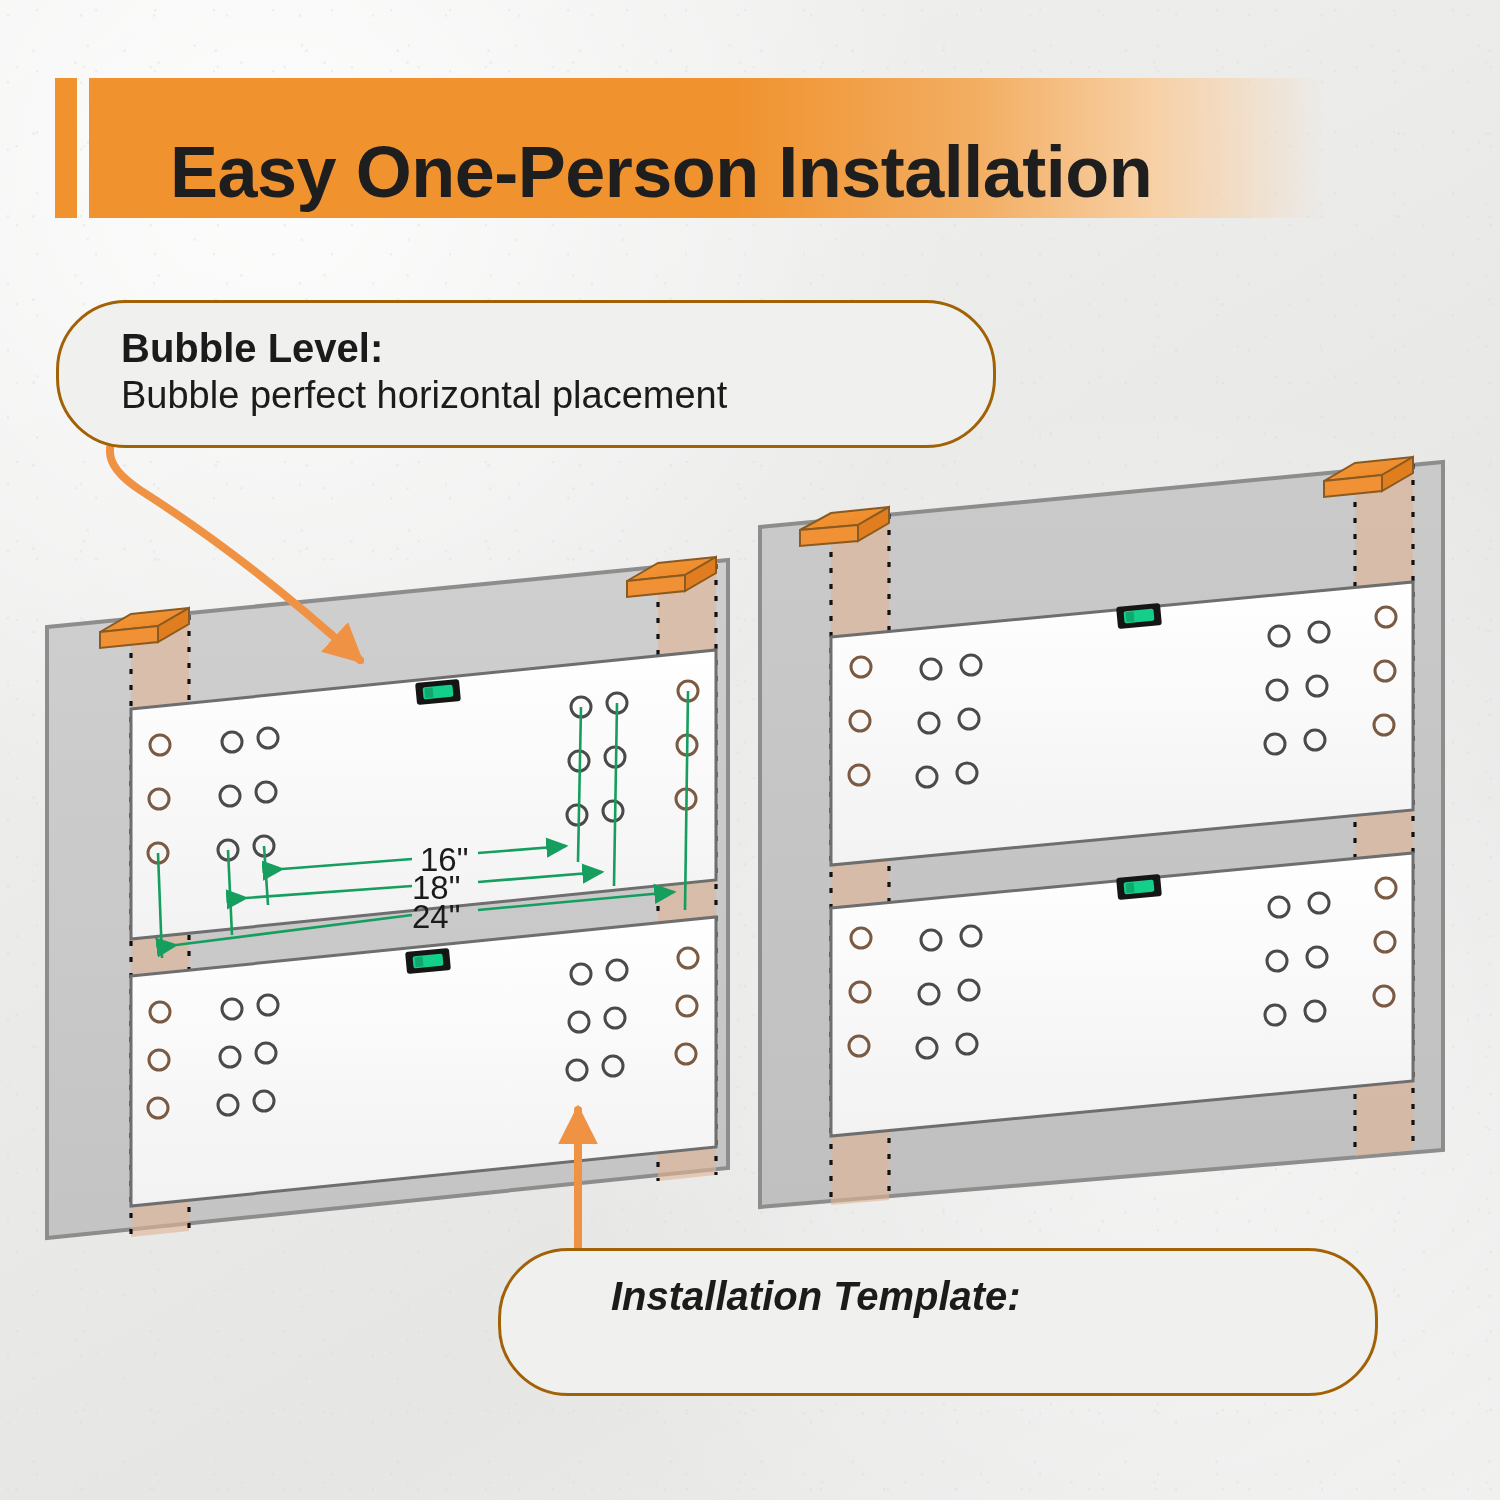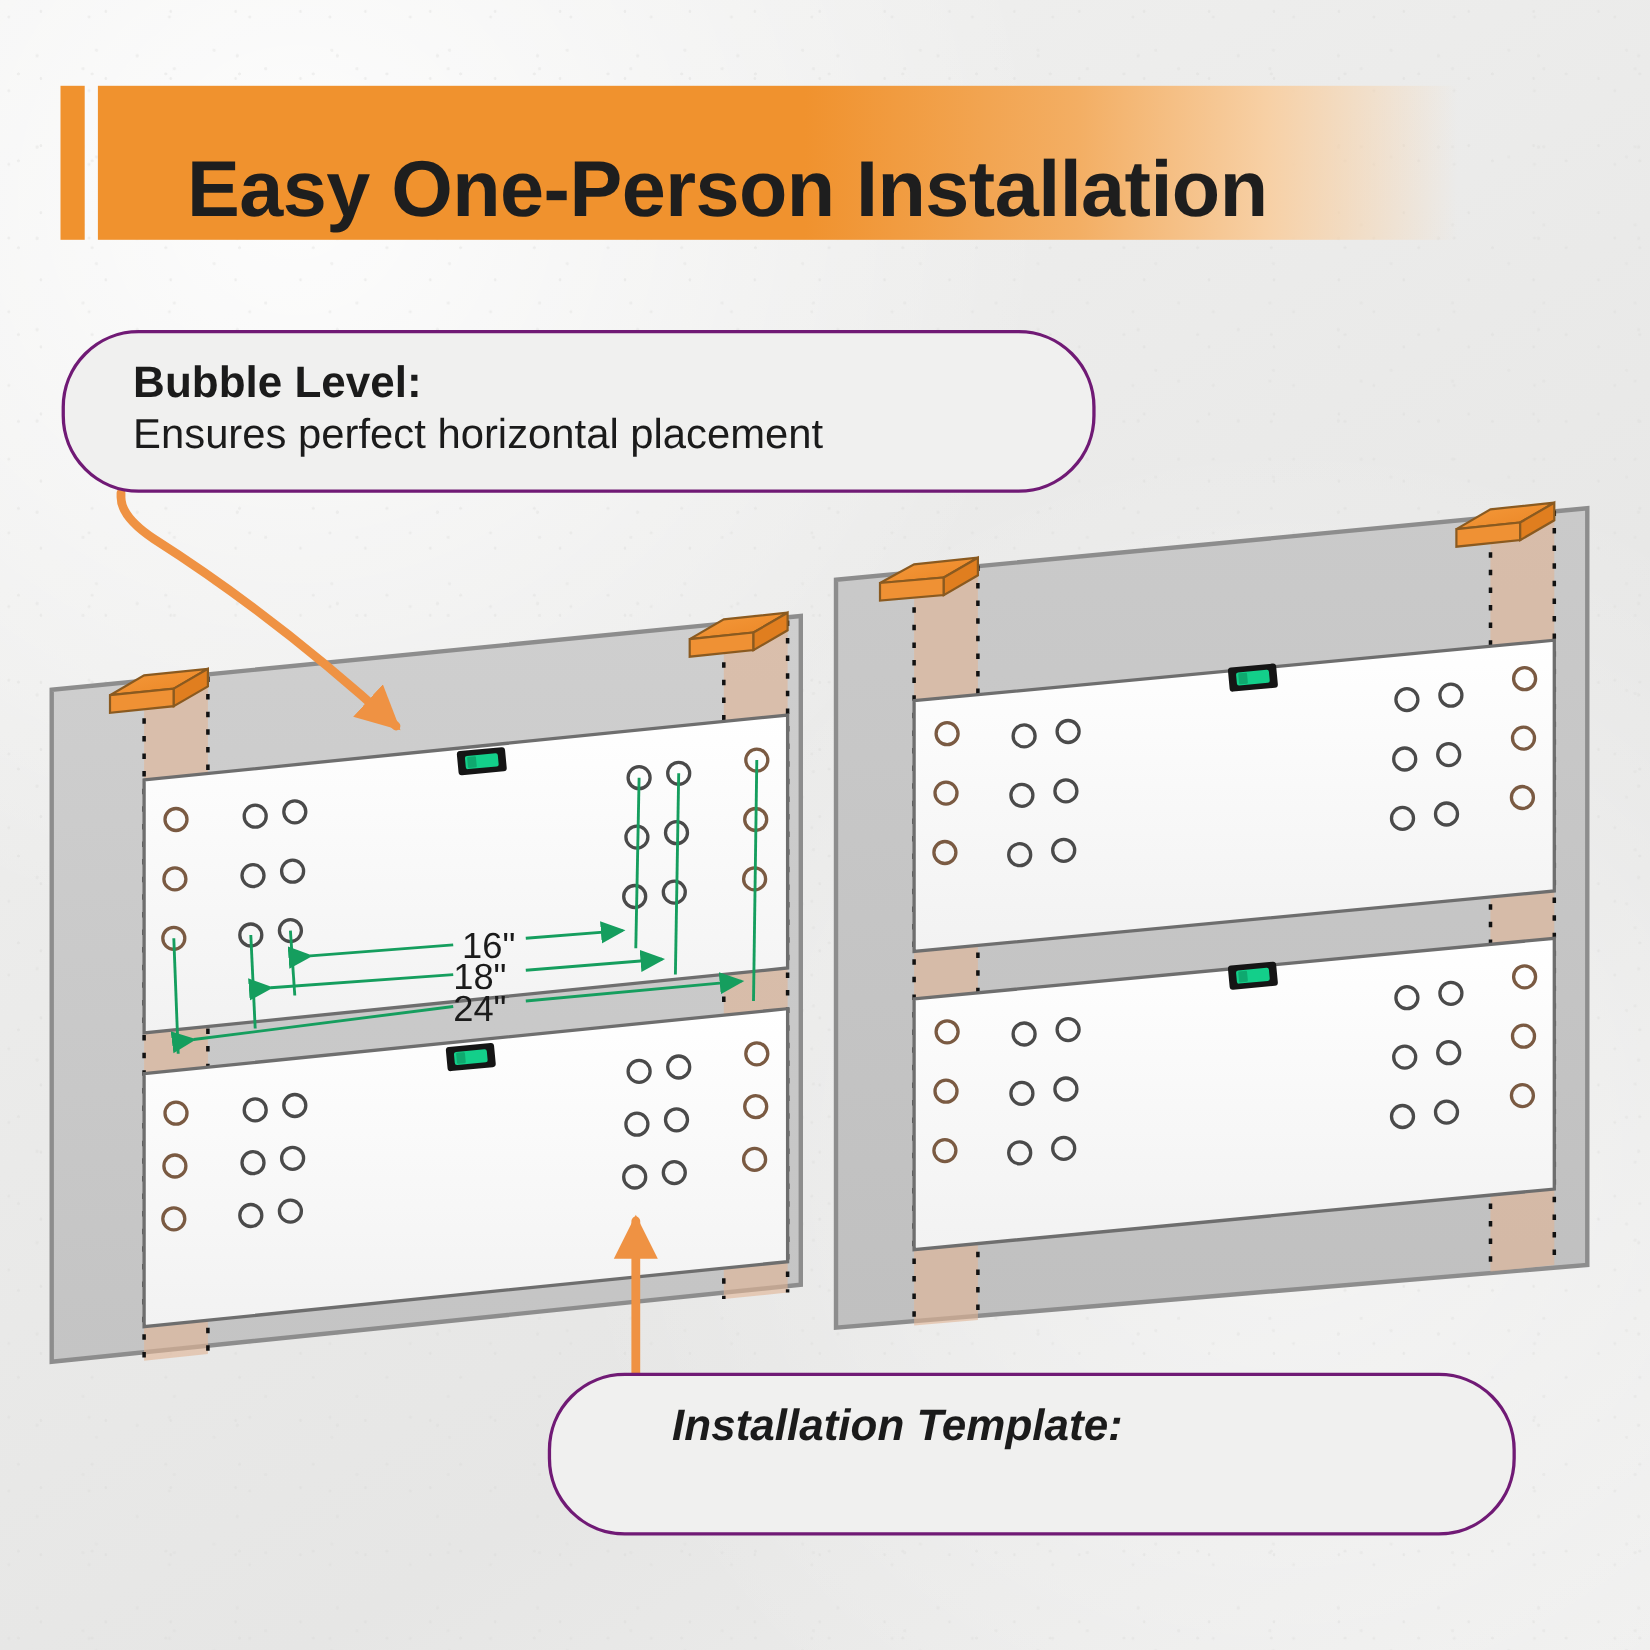--- a/index.html
+++ b/index.html
@@ -41,21 +41,21 @@
     position:absolute;left:115px;top:0;height:168px;line-height:140px;
     font-size:72px;font-weight:bold;color:#1e1e1e;letter-spacing:-.5px;
     white-space:nowrap;
     margin-top:24px;
   }
 
   
   .callout{
     position:absolute;
     background:#f0f0ef;
-    border:3px solid #701a75;
+    border:3px solid #a16207;
     border-radius:70px;
     box-sizing:border-box;
     padding:22px 46px 24px 62px;
   }
   .callout .ct{font-size:40px;font-weight:bold;color:#1b1b1b;line-height:1.18;white-space:nowrap;}
   .callout .cs{font-size:38px;color:#1b1b1b;line-height:1.25;white-space:nowrap;}
   #callout-level{left:56px;top:300px;width:940px;height:148px;}
   #callout-template{left:498px;top:1248px;width:880px;height:148px;padding-left:110px;font-style:italic;}
 
   
@@ -304,18 +304,18 @@
       <text x="412" y="928">24"</text>
     </g>
   </g>
 
   <path d="M110,448 L110,452 Q110,470 140,490 Q250,560 360,660" fill="none" stroke="#ef9243" stroke-width="8" stroke-linecap="round" marker-end="url(#mOrange)"></path>
   <path d="M578,1300 L578,1110" fill="none" stroke="#ef9243" stroke-width="8" stroke-linecap="round" marker-end="url(#mOrange)"></path>
 </svg>
 
 <div class="callout" id="callout-level">
   <div class="ct">Bubble Level:</div>
-  <div class="cs">Ensures perfect horizontal placement</div>
+  <div class="cs">Bubble perfect horizontal placement</div>
 </div>
 
 <div class="callout" id="callout-template">
   <div class="ct">Installation Template:</div>
 </div>
 
 </body></html>

